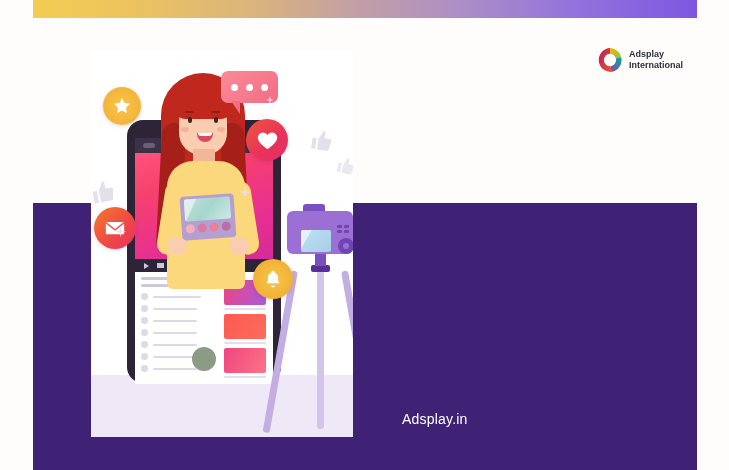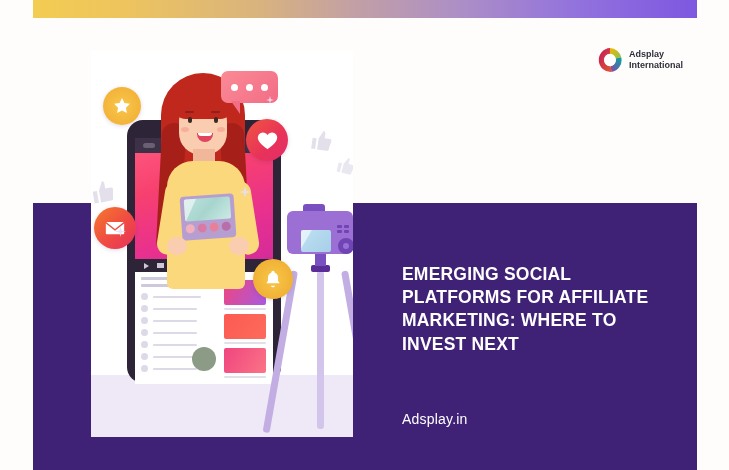--- a/index.html
+++ b/index.html
@@ -470,21 +470,20 @@
         <path d="M22 37 A17 17 0 0 1 20 3 L20 11 A9 9 0 0 0 21 29 Z" fill="url(#g1)"></path>
         <circle cx="20" cy="20" r="8.4" fill="#ffffff"></circle>
       </svg>
     </span>
     <span class="brand-text">
       <div>Adsplay</div>
       <div>International</div>
     </span>
   </div>
 
-  <div class="headline">EMERGING SOCIAL PLATFORMS FOR AFFILIATE MARKETING: WHERE TO INVEST NEXT</div>
   <div class="site">Adsplay.in</div>
 
   <div class="illus-card">
     <div class="illus-floor"></div>
 
     <div class="phone">
       <div class="phone-screen-top">
         <div class="phone-topbar">
           <span class="pill" style="left:8px;width:12px;"></span>
           <span class="pill" style="left:42px;width:30px;background:#55495f;"></span>

